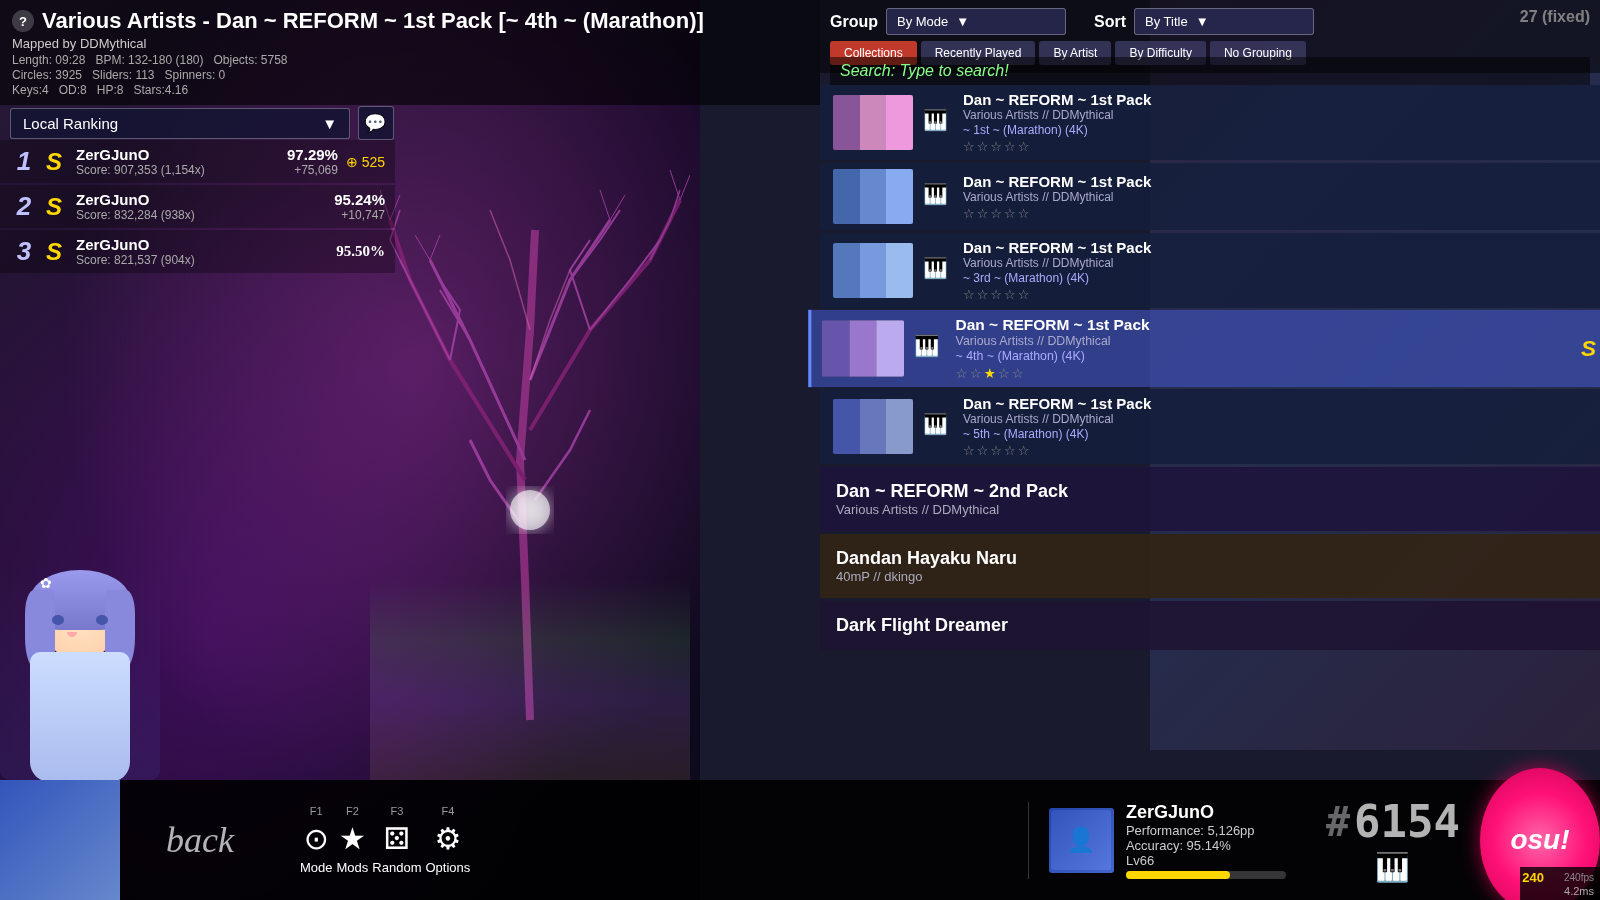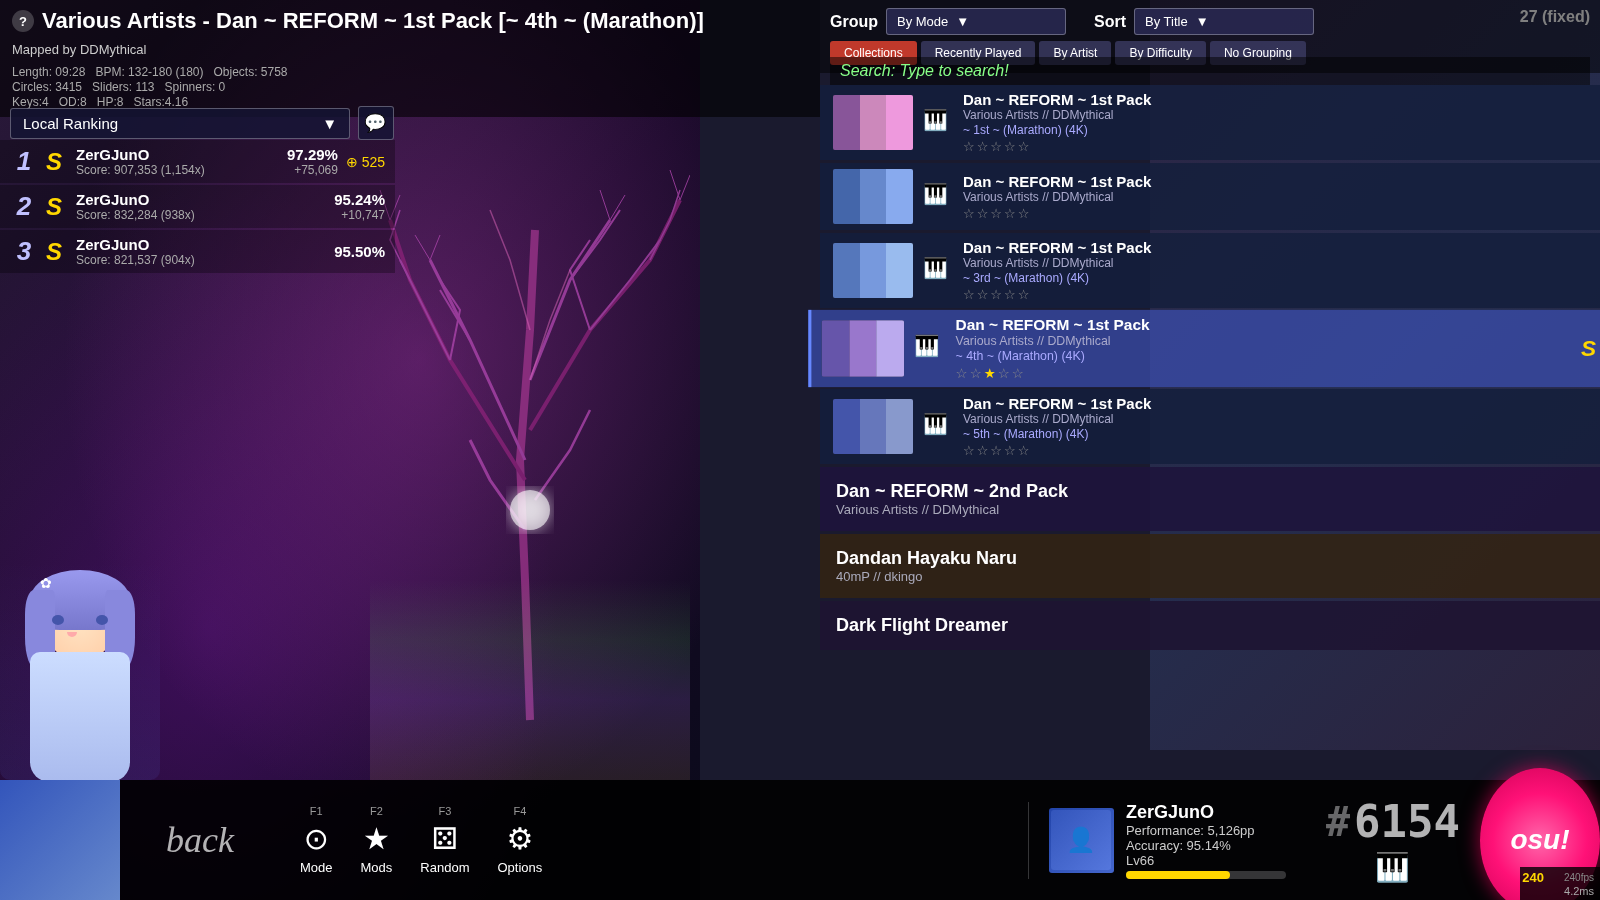--- a/index.html
+++ b/index.html
@@ -47,26 +47,26 @@
       font-size: 22px;
       color: #fff;
       font-weight: bold;
       display: flex;
       align-items: center;
       gap: 8px;
     }
     .header-subtitle {
       font-size: 13px;
       color: #ccc;
-      margin-top: 8px;
+      margin-top: 2px;
     }
     .header-meta {
       font-size: 12px;
       color: #aaa;
-      margin-top: 8px;
+      margin-top: 2px;
     }
     .header-stats {
       font-size: 12px;
       color: #aaa;
       margin-top: 1px;
     }
 
     
     .fixed-indicator {
       position: absolute;
@@ -356,21 +356,21 @@
       padding: 10px;
     }
     .back-text {
       font-size: 36px;
       color: rgba(255,255,255,0.7);
       font-style: italic;
       font-family: Georgia, serif;
     }
     .bottom-actions {
       display: flex;
-      gap: 28px;
+      gap: 4px;
       padding: 0 20px;
       flex: 1;
     }
     .action-btn {
       display: flex;
       flex-direction: column;
       align-items: center;
       gap: 4px;
       cursor: pointer;
     }
@@ -585,21 +585,21 @@
     <span style="background:rgba(255,255,255,0.2);border-radius:50%;width:22px;height:22px;display:flex;align-items:center;justify-content:center;font-size:13px;cursor:pointer;">?</span>
     <span>Various Artists - Dan ~ REFORM ~ 1st Pack [~ 4th ~ (Marathon)]</span>
   </div>
   <div class="header-subtitle">Mapped by DDMythical</div>
   <div class="header-meta">
     <span>Length: 09:28</span> &nbsp;
     <span>BPM: 132-180 (180)</span> &nbsp;
     <span>Objects: 5758</span>
   </div>
   <div class="header-stats">
-    <span>Circles: 3415</span> &nbsp;
+    <span>Circles: 3925</span> &nbsp;
     <span>Sliders: 113</span> &nbsp;
     <span>Spinners: 0</span>
   </div>
   <div class="header-stats">
     <span>Keys:4</span> &nbsp;
     <span>OD:8</span> &nbsp;
     <span>HP:8</span> &nbsp;
     <span>Stars:4.16</span>
   </div>
 </div>
@@ -646,21 +646,21 @@
     </div>
   </div>
 
   <div class="score-entry">
     <div class="score-rank">3</div>
     <div class="score-grade" style="color:#ffd700;font-style:italic;font-size:24px;">S</div>
     <div class="score-info">
       <div class="score-name">ZerGJunO</div>
       <div class="score-detail">Score: 821,537 (904x)</div>
     </div>
-    <div style="text-align:center;">
+    <div style="text-align:center;font-family:Liberation Serif, serif;">
       <div class="score-acc-val">95.50%</div>
     </div>
   </div>
 </div>
 
 <div class="top-controls">
   <div class="controls-row1">
     <span class="control-label">Group</span>
     <div class="control-dropdown">
       <span>By Mode</span>

